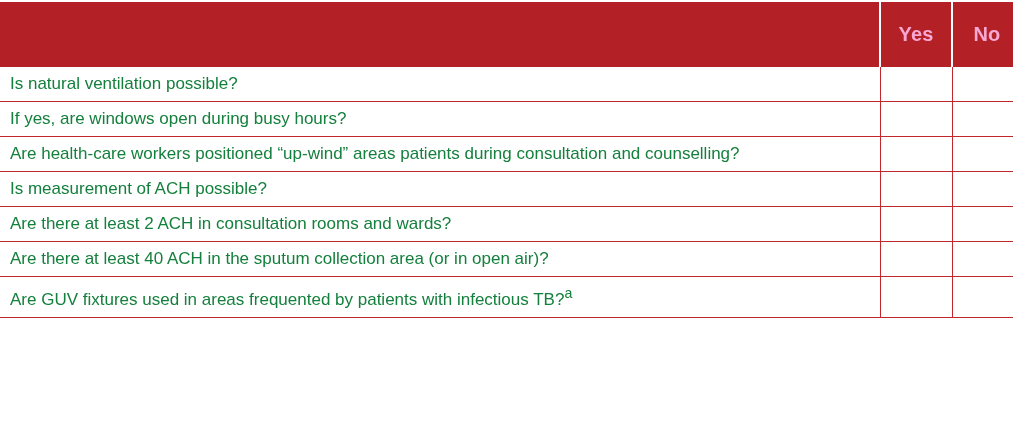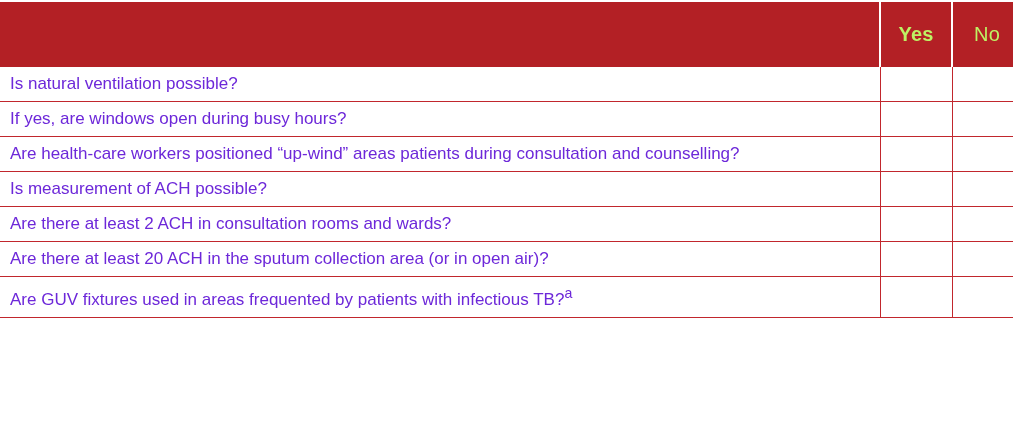--- a/index.html
+++ b/index.html
@@ -27,55 +27,55 @@
     border-collapse: collapse;
     table-layout: fixed;
   }
 
   
   thead tr {
     height: 65px;
   }
   thead th {
     background: #b32025;
-    color: #bef264;
+    color: #f9a8d4;
     padding: 0;
     margin: 0;
     vertical-align: middle;
   }
   th.col-question {
     border-right: 2px solid #ffffff;
   }
   th.col-yes {
     text-align: center;
     font-size: 20px;
     font-weight: bold;
     border-right: 2px solid #ffffff;
     letter-spacing: 0.2px;
   }
   th.col-no {
     text-align: center;
     font-size: 20px;
-    font-weight: normal;
+    font-weight: bold;
     letter-spacing: 0.2px;
     padding-left: 8px;
   }
 
   
   tbody td {
     border-bottom: 1.6px solid #c1272d;
     padding: 0;
     vertical-align: middle;
     background: #ffffff;
   }
   tbody tr:first-child td {
     border-top: 0;
   }
   td.q-cell {
-    color: #6d28d9;
+    color: #15803d;
     font-size: 17px;
     line-height: 25px;
     padding: 4px 14px 5px 10px;
     border-right: 1.6px solid #c1272d;
     text-align: left;
   }
   td.mark-cell {
     border-right: 1.6px solid #c1272d;
   }
   td.mark-cell.last {
@@ -124,21 +124,21 @@
           <td class="q-cell"><span class="q-text">Is measurement of ACH possible?</span></td>
           <td class="mark-cell"></td>
           <td class="mark-cell last"></td>
         </tr>
         <tr>
           <td class="q-cell"><span class="q-text">Are there at least 2 ACH in consultation rooms and wards?</span></td>
           <td class="mark-cell"></td>
           <td class="mark-cell last"></td>
         </tr>
         <tr>
-          <td class="q-cell"><span class="q-text">Are there at least 20 ACH in the sputum collection area (or in open air)?</span></td>
+          <td class="q-cell"><span class="q-text">Are there at least 40 ACH in the sputum collection area (or in open air)?</span></td>
           <td class="mark-cell"></td>
           <td class="mark-cell last"></td>
         </tr>
         <tr>
           <td class="q-cell"><span class="q-text">Are GUV fixtures used in areas frequented by patients with infectious TB?</span><sup>a</sup></td>
           <td class="mark-cell"></td>
           <td class="mark-cell last"></td>
         </tr>
       </tbody>
   </table>

